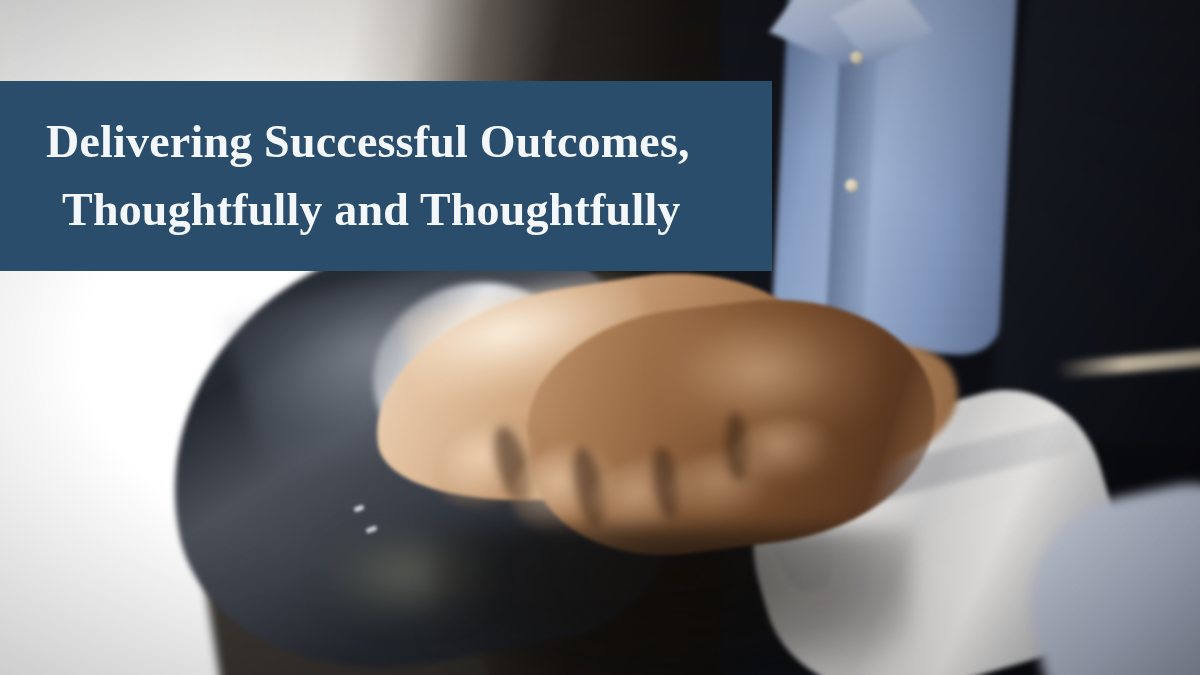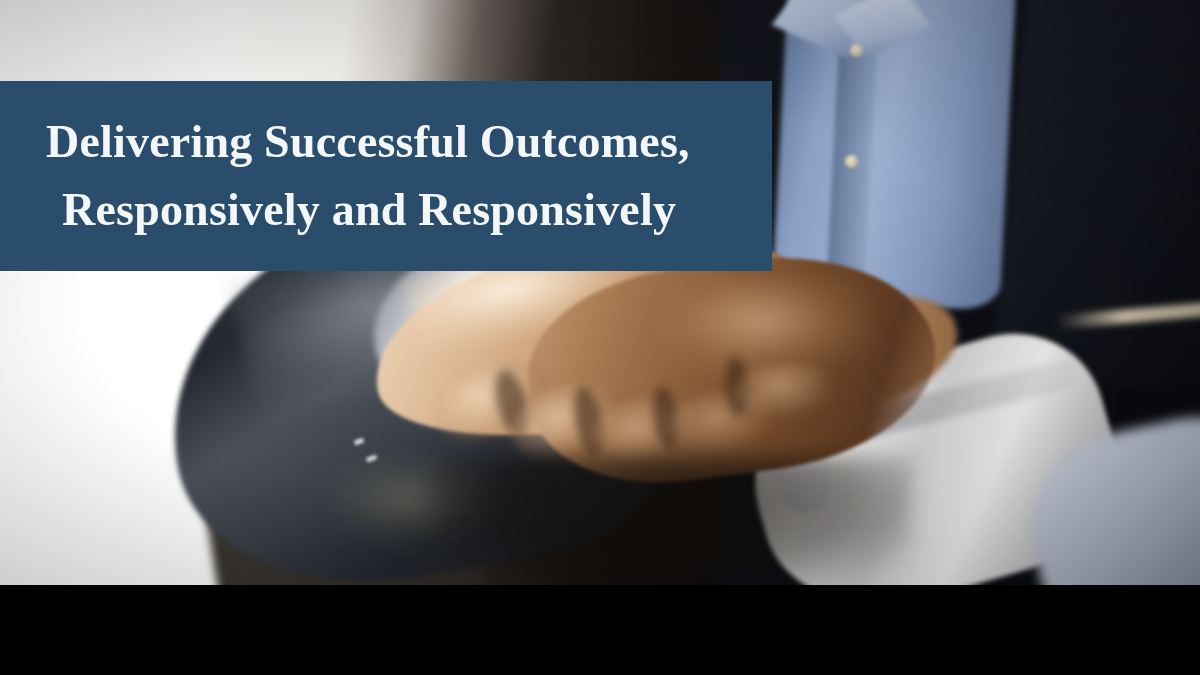--- a/index.html
+++ b/index.html
@@ -4,21 +4,21 @@
 <title>Delivering Successful Outcomes</title>
 <style>
   html, body {
     margin: 0;
     padding: 0;
     background: #000;
   }
   #slide {
     position: relative;
     width: 1200px;
-    height: 585px;
+    height: 675px;
     overflow: hidden;
     font-family: "Liberation Serif", "DejaVu Serif", serif;
     background: #eab308;
   }
 
   
   .photo-layer {
     position: absolute;
     inset: 0;
     overflow: hidden;
@@ -488,16 +488,16 @@
     <div class="finger f5"></div>
 
     <div class="shadow-under"></div>
 
     <div class="photo-soften"></div>
     <div class="vignette"></div>
   </div>
 
   <div class="title-banner" style="background: rgb(42, 77, 107);">
     <div class="title-line line-1" style="color: rgb(244, 247, 249);">Delivering Successful Outcomes,</div>
-    <div class="title-line line-2" style="color: rgb(244, 247, 249);">Responsively and Responsively</div>
+    <div class="title-line line-2" style="color: rgb(244, 247, 249);">Thoughtfully and Thoughtfully</div>
   </div>
 
 </div>
 
 </body></html>

